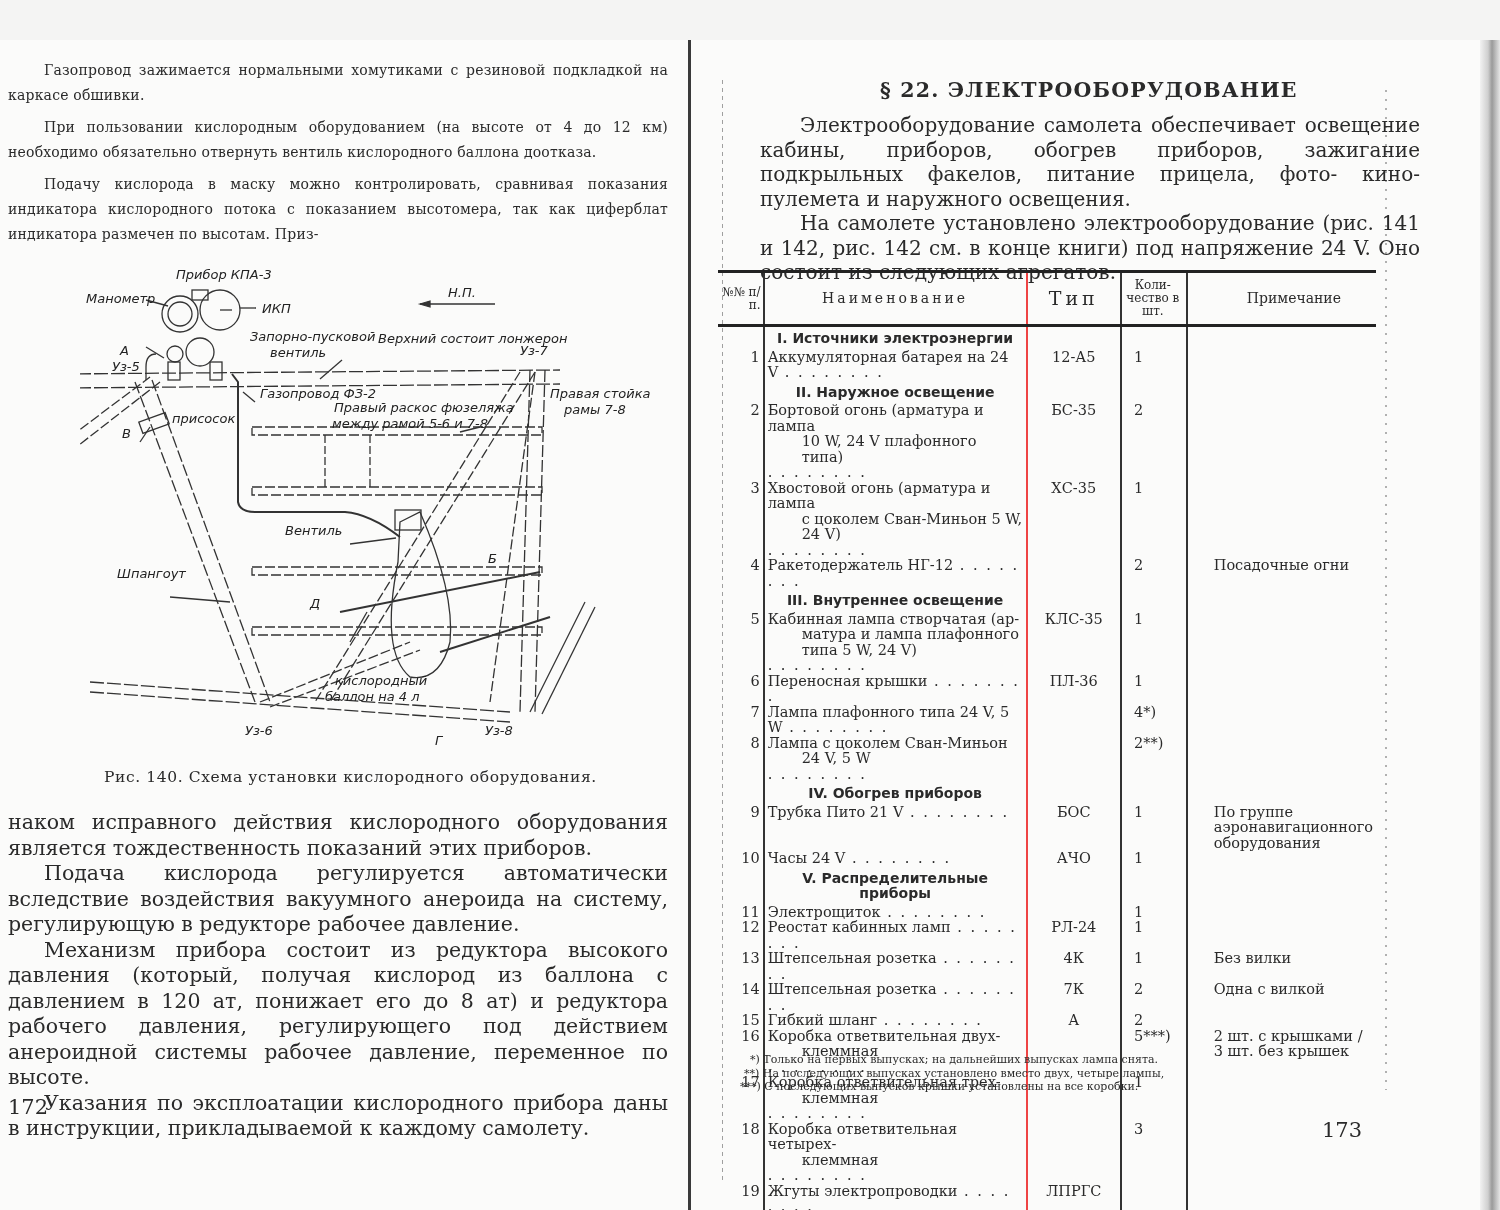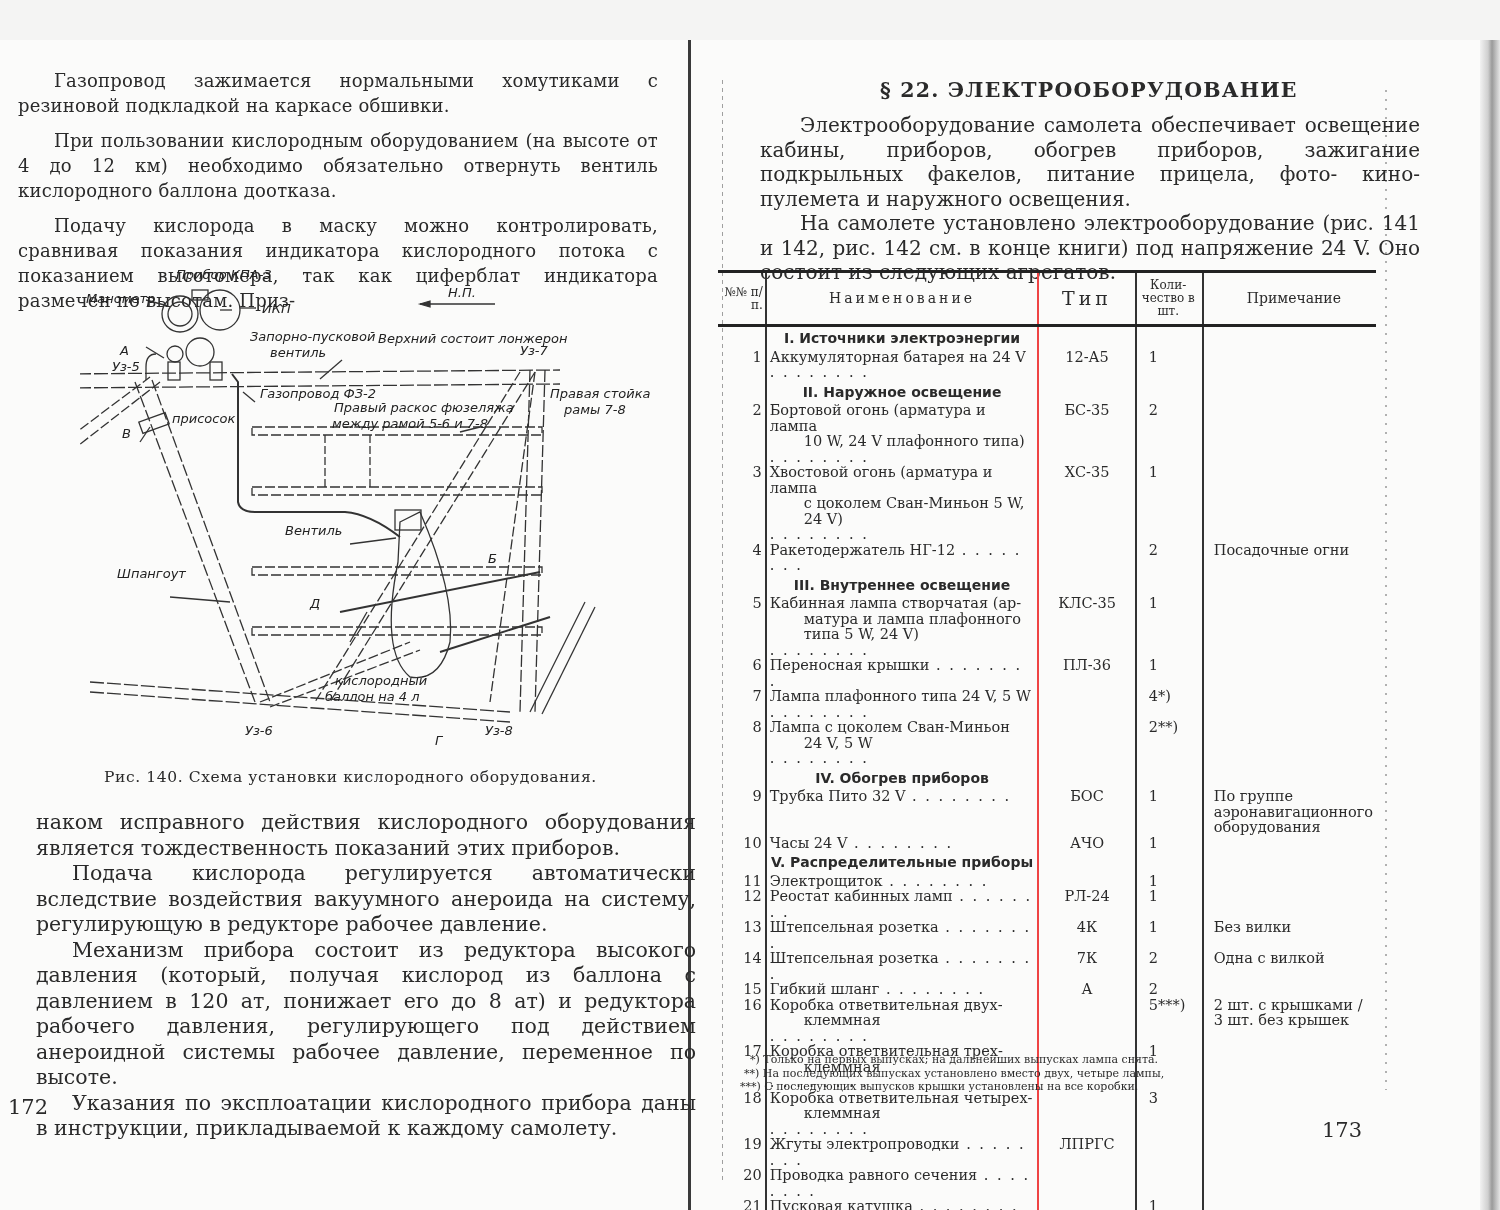--- a/index.html
+++ b/index.html
@@ -13,52 +13,52 @@
   .spine { position:absolute; left:688px; top:40px; width:3px; height:1170px; background:#3a3a3a; }
   .spine2 { position:absolute; left:722px; top:80px; width:1px; height:1100px;
             background:repeating-linear-gradient(#555 0 4px, transparent 4px 8px); opacity:.55; }
   .edge-right { position:absolute; left:1480px; top:40px; width:20px; height:1170px;
                 background:linear-gradient(90deg,#f2f2f2,#cfcfcf 40%,#9a9a9a 60%,#e6e6e6); }
   .edge-dots { position:absolute; left:1385px; top:90px; width:2px; height:1000px;
                background:repeating-linear-gradient(#666 0 2px, transparent 2px 9px); opacity:.5; }
 
   
   .lp { position:absolute; left:8px; top:58px; width:660px; }
-  .lp p { margin:10px; font-size:18px; line-height:25px; text-align:justify; letter-spacing:.2px; }
+  .lp p { margin:0; font-size:14px; line-height:25px; text-align:justify; letter-spacing:.2px; }
   .lp p.ind { text-indent:36px; }
   .lp p + p { margin-top:7px; }
 
   .figure { position:absolute; left:80px; top:262px; width:570px; height:500px; }
   .figure svg { position:absolute; left:0; top:0; }
   .flabel { position:absolute; font-family:"DejaVu Sans", sans-serif; font-style:italic;
             font-size:13px; color:#222; white-space:nowrap; line-height:14px;text-align:right; }
   .caption { position:absolute; left:104px; top:768px; font-size:15.5px; letter-spacing:.6px; }
 
-  .lp2 { position:absolute; left:8px; top:810px; width:660px;margin-left:28px; }
+  .lp2 { position:absolute; left:8px; top:810px; width:660px; }
   .lp2 p { margin:0; font-size:20.5px; line-height:25.5px; text-align:justify; }
   .lp2 p.ind { text-indent:36px; }
   .pgnum-l { position:absolute; left:8px; top:1095px; font-size:21px; }
 
   
   .rp-title { position:absolute; left:880px; top:78px; font-size:20.5px; font-weight:bold; letter-spacing:1.2px; }
   .rp { position:absolute; left:760px; top:113px; width:660px; }
   .rp p { margin:0; font-size:20px; line-height:24.5px; text-align:justify; }
   .rp p.ind { text-indent:40px; }
 
   table.el { position:absolute; left:718px; top:270px; width:658px; border-collapse:collapse;
              font-size:14.5px; line-height:15.5px; }
   table.el th { font-weight:normal; border-top:3px solid #222; border-bottom:3px solid #222;
                 padding:6px 2px; vertical-align:middle; }
   table.el td { vertical-align:top; padding:0 3px; }
   table.el th.c1, table.el td.c1 { width:44px; text-align:right; }
   table.el th.c2, table.el td.c2 { width:280px; border-left:2px solid #333; border-right:2px solid #ef4444; }
   table.el th.c3, table.el td.c3 { width:94px; text-align:center; }
   table.el th.c4, table.el td.c4 { width:52px; border-left:2px solid #333; border-right:2px solid #333; padding-left:12px; }
   table.el th.c4 { font-size:12px; line-height:13px; text-align:center; padding-left:0; }
-  table.el th.c5, table.el td.c5 { text-align:left; padding-left:10px; }
+  table.el th.c5, table.el td.c5 { text-align:left; padding-left:26px; }
   table.el th.c5 { text-align:center; font-size:14px; }
   table.el th.c2 { letter-spacing:3px; font-size:14px; }
   table.el th.c3 { letter-spacing:4px; font-size:19px; }
   table.el th.c1 { font-size:12px; line-height:13px; }
   .sec td.c2 { text-align:center; font-weight:bold; font-family:"DejaVu Sans", sans-serif; font-size:14px; padding:4px 0 3px; }
   .name { display:block; }
   .name .hang { display:block; padding-left:34px; }
   .dots::after { content:" . . . . . . . ."; letter-spacing:2px; }
 
   .footnotes { position:absolute; left:740px; top:1053px; width:480px; font-size:11px; line-height:13.5px; }
@@ -312,21 +312,21 @@
       <tr class="sec">
         <td class="c1"></td>
         <td class="c2">IV. Обогрев приборов</td>
         <td class="c3"></td>
         <td class="c4"></td>
         <td class="c5"></td>
       </tr>
       <tr>
         <td class="c1">9</td>
         <td class="c2">
-          <span class="name dots">Трубка Пито 32 V</span>
+          <span class="name dots">Трубка Пито 21 V</span>
         </td>
         <td class="c3">БОС</td>
         <td class="c4">1</td>
         <td class="c5">По группе аэронавигационного оборудования</td>
       </tr>
       <tr>
         <td class="c1">10</td>
         <td class="c2">
           <span class="name dots">Часы 24 V</span>
         </td>

